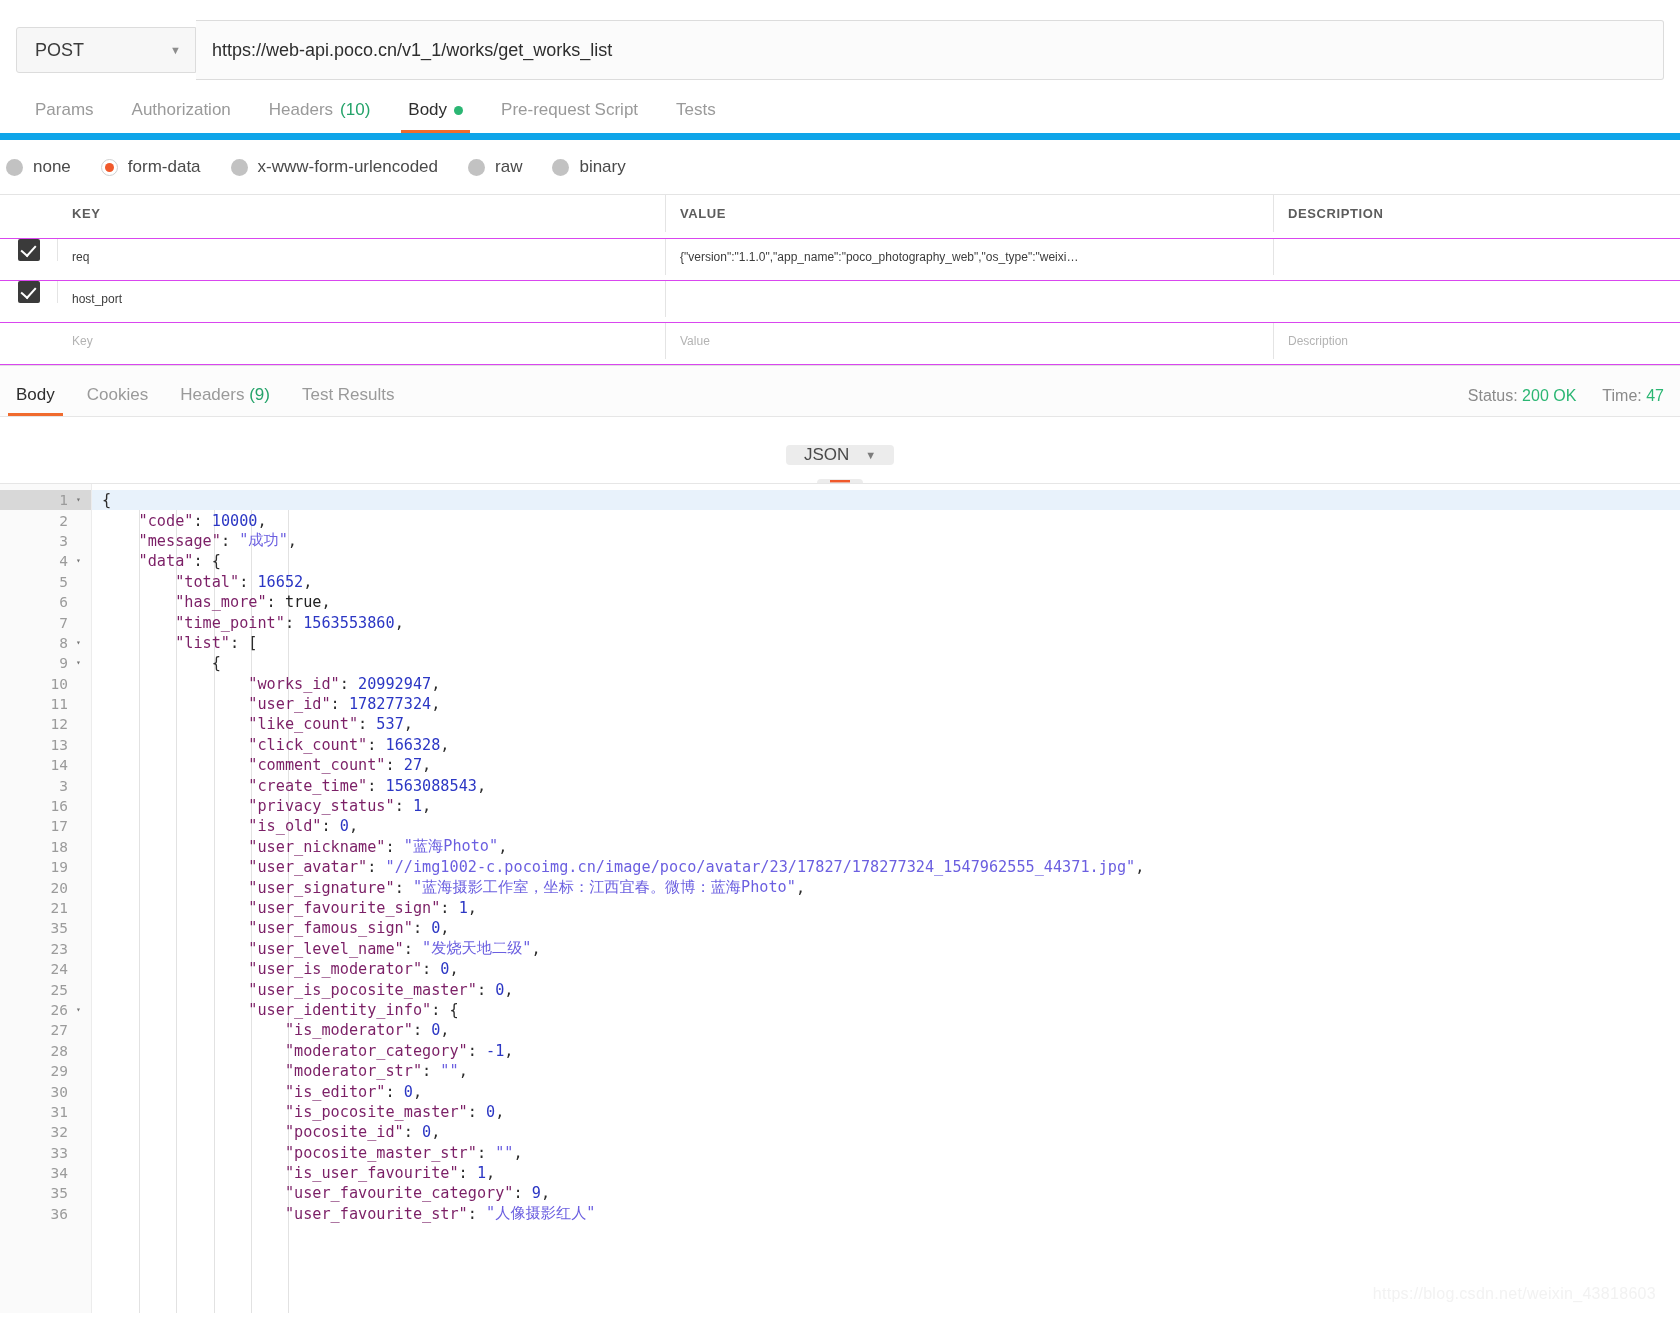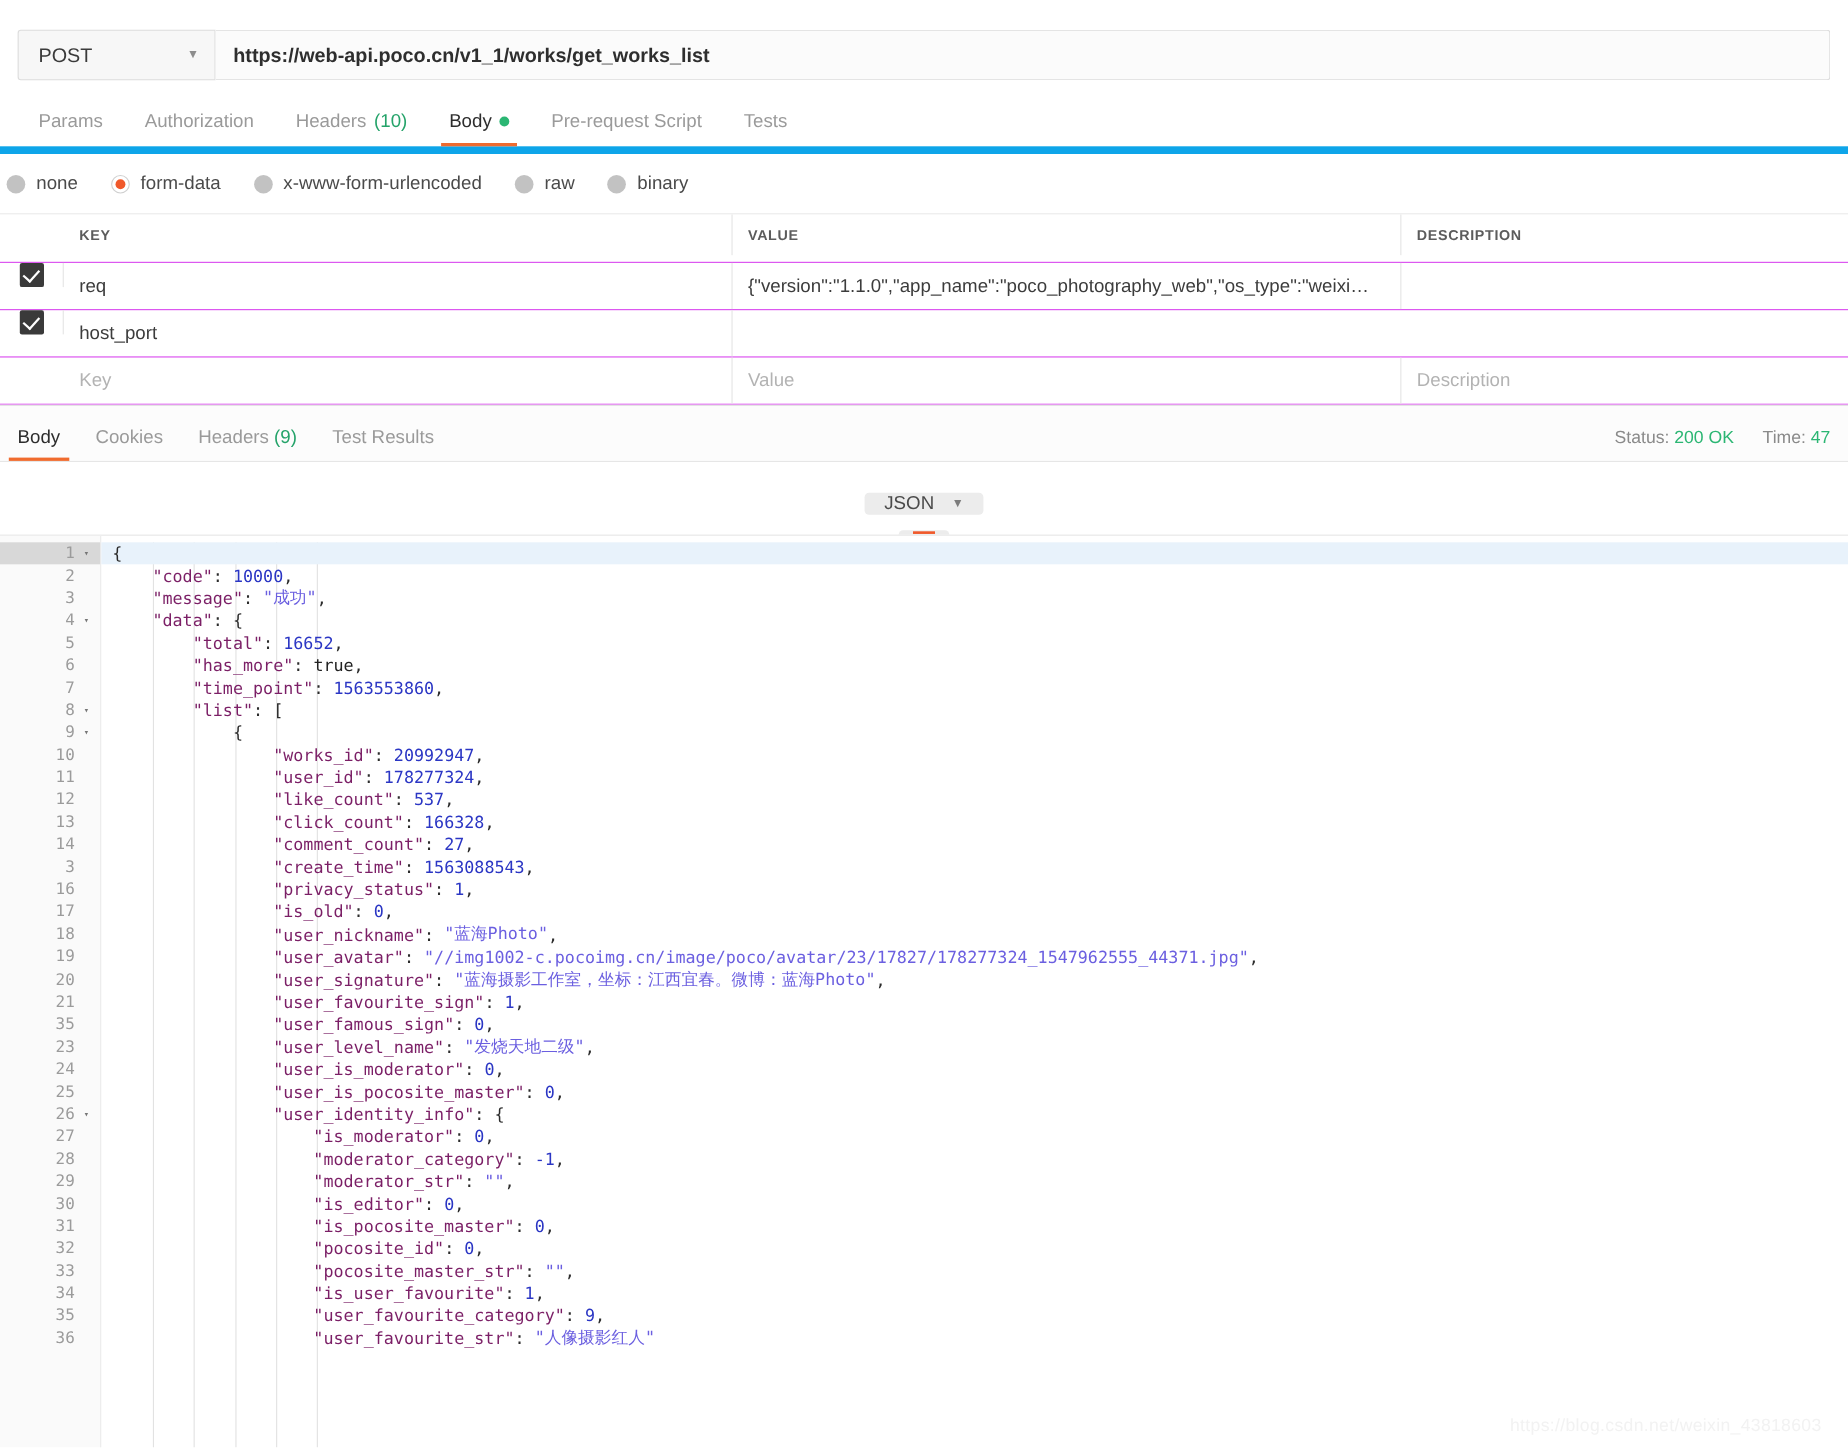--- a/index.html
+++ b/index.html
@@ -31,33 +31,32 @@
     color: #3b3b3b;
     cursor: pointer;
   }
   .method-select .caret {
     color: #8d8d8d;
     font-size: 11px;
     line-height: 1;
   }
   .url-input {
     flex: 1;
-    height: 46px;
+    height: 60px;
     border: 1px solid #dcdcdc;
     border-left: none;
     background: #fbfbfb;
     padding: 12px 16px;
     font-size: 18px;
     color: #2e2e2e;
     display: flex;
     align-items: center;
     border-radius: 0 3px 3px 0;
     overflow: hidden;
     white-space: nowrap;
-    font-weight: bold;
   }
 
   
   .req-tabs {
     display: flex;
     align-items: flex-end;
     padding: 0 16px;
     height: 58px;
     border-bottom: 7px solid #0ea5e9;
   }
@@ -151,21 +150,21 @@
     content: "";
     position: absolute;
     left: 6px; top: 3px;
     width: 7px; height: 12px;
     border: solid #ffffff;
     border-width: 0 2.6px 2.6px 0;
     transform: rotate(42deg);
   }
   .kv-cell {
     padding: 11px 14px;
-    font-size: 17px;
+    font-size: 12px;
     color: #3c3c3c;
     display: flex;
     align-items: center;
     overflow: hidden;
     white-space: nowrap;
   }
   .kv-cell.key { width: 608px; flex: none; border-right: 1px solid #e4e4e4; }
   .kv-cell.val { width: 608px; flex: none; border-right: 1px solid #e4e4e4; }
   .kv-cell.desc { flex: 1; }
   .kv-row.head .kv-cell {

